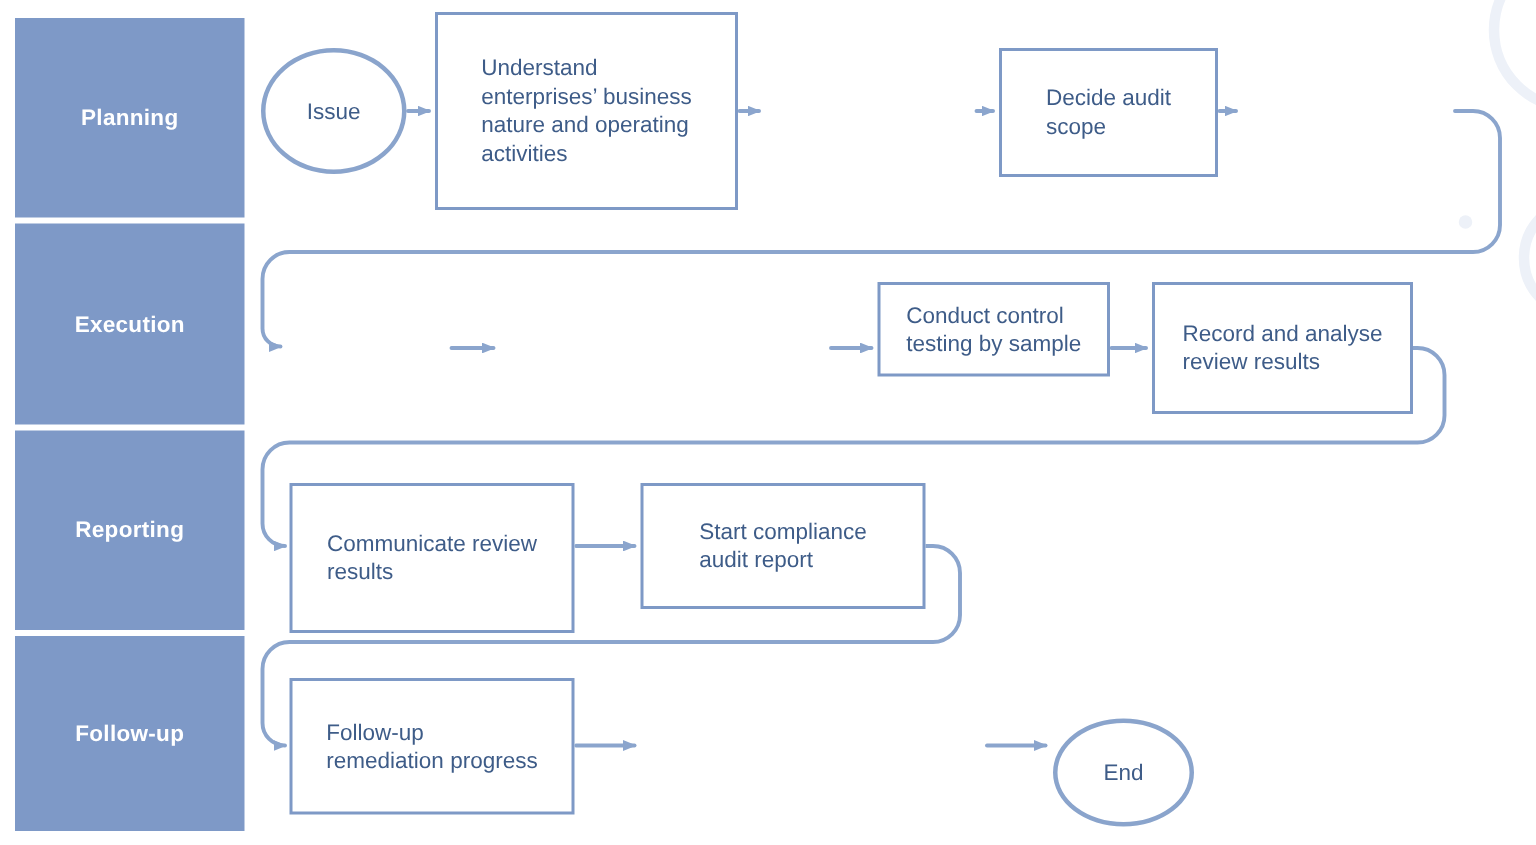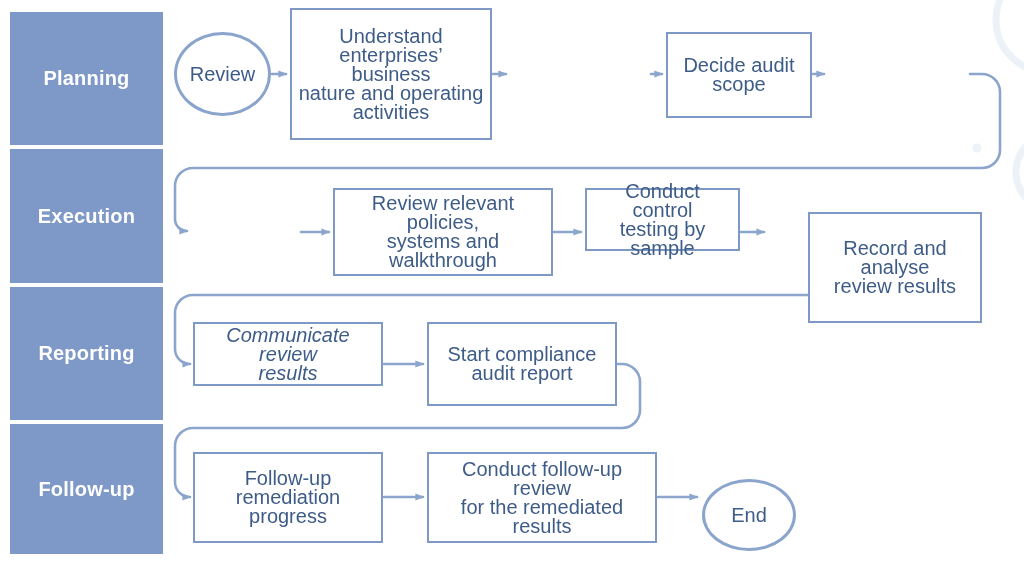--- a/index.html
+++ b/index.html
@@ -4,26 +4,26 @@
 <style>
   html,body{margin:0;padding:0;background:#ffffff;}
   .canvas{
     position:relative;width:1024px;height:563px;background:#ffffff;
     font-family:"Liberation Sans", sans-serif;overflow:hidden;
   }
   .wires{position:absolute;left:0;top:0;width:1024px;height:563px;}
   .lane{
     position:absolute;left:10px;width:153px;background:#7E99C7;
     display:flex;align-items:center;justify-content:center;
-    color:#ffffff;font-weight:700;font-size:20px;letter-spacing:.2px;
+    color:#ffffff;font-weight:700;font-size:15px;letter-spacing:.2px;
   }
   .node{
     position:absolute;background:#ffffff;border:2.5px solid #7E99C6;
-    display:flex;align-items:center;justify-content:center;text-align:center;
-    color:#3E5C88;font-size:20px;line-height:19px;box-sizing:border-box;
+    display:flex;align-items:center;justify-content:center;
+    color:#3E5C88;font-size:15px;line-height:19px;box-sizing:border-box;
   }
   .node .lbl{white-space:pre-line;padding:0 6px;}
   .ellipse{border-radius:50%;border-width:3px;border-color:#8AA4CC;}
 </style>
 </head>
 <body>
 
 <div class="canvas">
 
   <svg class="wires" viewBox="0 0 1024 563" xmlns="http://www.w3.org/2000/svg">
@@ -70,60 +70,52 @@
     <span>Reporting</span>
   </div>
   <div class="lane" style="top:149px;height:134px;">
     <span>Execution</span>
   </div>
   <div class="lane" style="top:424px;height:130px;">
     <span>Follow-up</span>
   </div>
 
   <div class="node ellipse" style="left:174px;top:32px;width:97px;height:84px;">
-    <span class="lbl">Review</span>
+    <span class="lbl">Issue</span>
   </div>
   <div class="node" style="left:290px;top:8px;width:202px;height:132px;">
     <span class="lbl">Understand
 enterprises’ business
 nature and operating
 activities</span>
   </div>
   <div class="node" style="left:666px;top:32px;width:146px;height:86px;">
     <span class="lbl">Decide audit
 scope</span>
   </div>
 
-  <div class="node" style="left:333px;top:188px;width:220px;height:88px;">
-    <span class="lbl">Review relevant policies,
-systems and walkthrough</span>
-  </div>
   <div class="node" style="left:585px;top:188px;width:155px;height:63px;">
     <span class="lbl">Conduct control
 testing by sample</span>
   </div>
-  <div class="node" style="left:808px;top:188px;width:174px;height:111px;margin-top:24px;">
+  <div class="node" style="left:768px;top:188px;width:174px;height:88px;">
     <span class="lbl">Record and analyse
 review results</span>
   </div>
 
-  <div class="node" style="left:193px;top:322px;width:190px;height:64px;font-style:italic;">
+  <div class="node" style="left:193px;top:322px;width:190px;height:100px;">
     <span class="lbl">Communicate review
 results</span>
   </div>
   <div class="node" style="left:427px;top:322px;width:190px;height:84px;">
     <span class="lbl">Start compliance
 audit report</span>
   </div>
 
   <div class="node" style="left:193px;top:452px;width:190px;height:91px;">
     <span class="lbl">Follow-up
 remediation progress</span>
   </div>
-  <div class="node" style="left:427px;top:452px;width:230px;height:91px;">
-    <span class="lbl">Conduct follow-up review
-for the remediated results</span>
-  </div>
   <div class="node ellipse" style="left:702px;top:479px;width:94px;height:72px;">
     <span class="lbl">End</span>
   </div>
 
 </div>
 
 </body></html>

